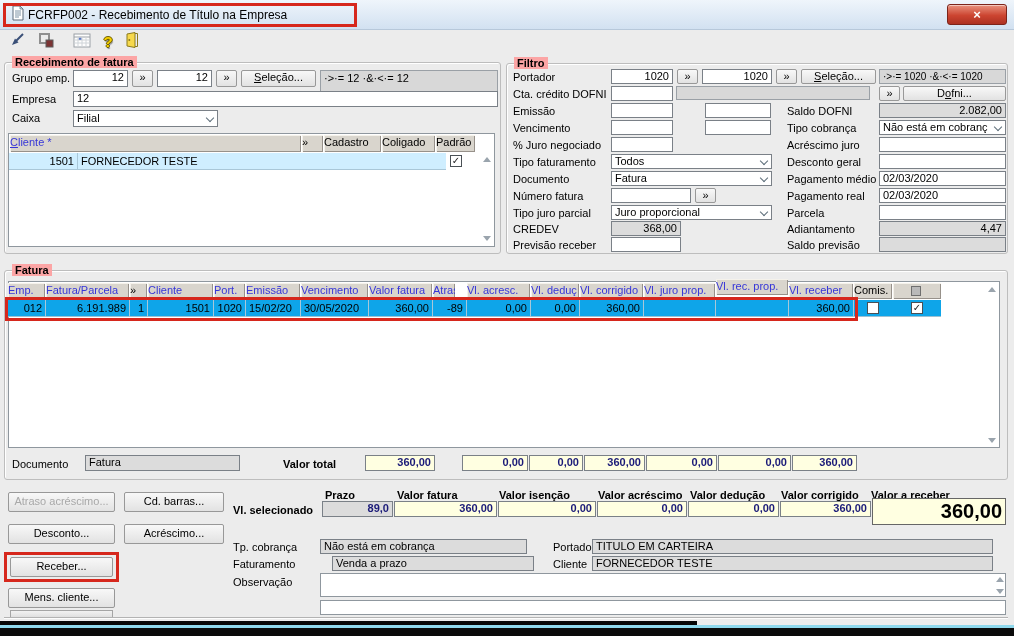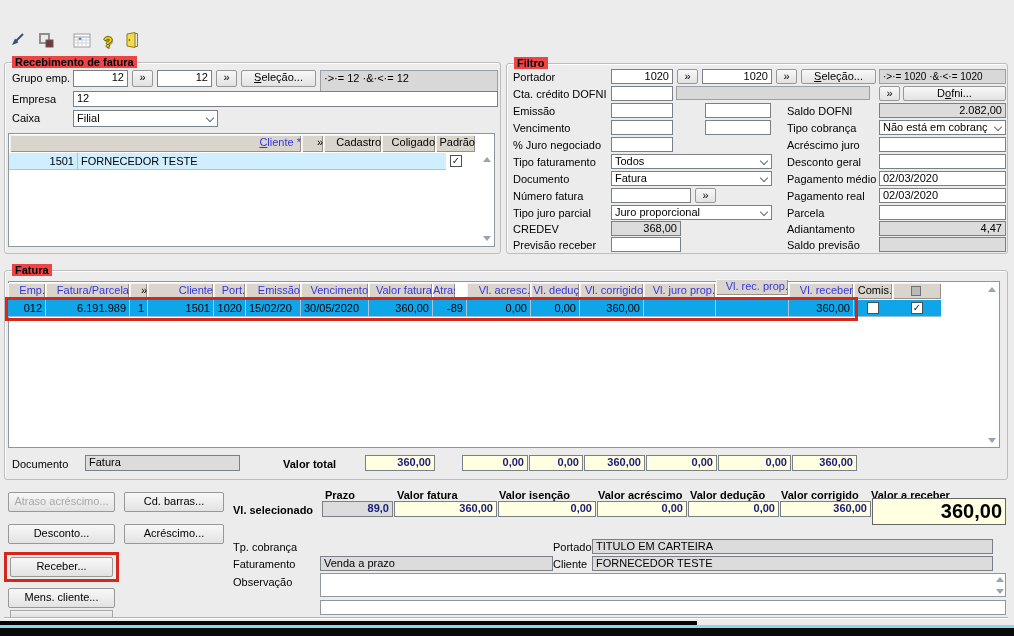--- a/index.html
+++ b/index.html
@@ -18,23 +18,23 @@
   .rv{background:#dcdcdc;font-weight:bold;color:#1a1a78;text-align:right}
   .btn{position:absolute;background:linear-gradient(#f8f8f8,#e2e2e2);border:1px solid #989898;
     border-radius:2px;text-align:center;overflow:hidden;white-space:nowrap;line-height:17px;cursor:default}
   .btn.sm{line-height:13px}
   .btn.dis{color:#a8a8a8}
   .sel{position:absolute;background:#fff;border:1px solid #7a8087;padding:0 15px 0 3px;
     overflow:hidden;white-space:nowrap;line-height:13px}
   .chev{position:absolute;right:4px;top:3px;width:6px;height:6px;border:solid #5e6e7a;
     border-width:0 0 1.5px 1.5px;transform:rotate(-45deg)}
   .group{position:absolute;border:1px solid #bdbdbd;border-radius:3px;box-shadow:inset 1px 1px 0 #fff}
-  .legend{position:absolute;background:#ef4444;padding:0 3px;font-weight:bold;line-height:12px;white-space:nowrap}
+  .legend{position:absolute;background:#fca5a5;padding:0 3px;font-weight:bold;line-height:12px;white-space:nowrap}
   .hdr{position:absolute;background:#d9d5cd;box-shadow:inset 1px 1px 0 #f5f2eb,inset -1px -1px 0 #97918a;
-    color:#3636d8;text-align:right;line-height:15px;overflow:hidden;white-space:nowrap;cursor:default}
+    color:#3636d8;text-align:left;line-height:15px;overflow:hidden;white-space:nowrap;cursor:default}
   .hdr.dark{color:#000}
   .cell{position:absolute;line-height:16px;overflow:hidden;white-space:nowrap;
     border-right:1px solid #a9c7d8;padding:0 3px}
   .cb{position:absolute;width:12px;height:12px;background:#fff;border:1px solid #4a5055;
     text-align:center;line-height:10px;font-size:10px;color:#1c1c1c}
   .tri{position:absolute;width:0;height:0;border-left:4px solid transparent;border-right:4px solid transparent}
   .tri.up{border-bottom:5px solid #9aa4ad}
   .tri.dn{border-top:5px solid #9aa4ad}
   .red{position:absolute;border:3px solid #d6271c;pointer-events:none;z-index:5}
   .white{position:absolute;background:#fff;border:1px solid #8f979e}
@@ -46,20 +46,32 @@
     box-shadow:inset 0 1px 0 rgba(255,255,255,.5)}
   .ticon{position:absolute;width:24px;height:22px;text-align:center;line-height:20px}
   .helpq{color:#f6cf00;font-weight:bold;font-size:15px;
     text-shadow:1px 0 0 #6e6000,-1px 0 0 #6e6000,0 1px 0 #6e6000,0 -1px 0 #6e6000,1px 2px 1px rgba(80,80,80,.6)}
 </style>
 </head>
 <body>
 
 <div class="screen">
 
+  <div class="titlebar">
+    <div class="red" style="left:3px;top:3px;width:354px;height:24px"></div>
+    <span class="ticon" style="left:6px;top:5px">
+      <svg width="16" height="16" viewBox="0 0 16 16">
+          <path d="M3 1h7l3 3v11H3z" fill="#fff" stroke="#5a6b7a"></path>
+          <path d="M10 1l3 3h-3z" fill="#d9e2ea" stroke="#5a6b7a" stroke-width=".7"></path>
+          <path d="M5 6h6M5 8h6M5 10h6M5 12h4" stroke="#7f94a6" stroke-width="1"></path>
+        </svg>
+    </span>
+    <span class="lbl" style="left:28px;top:9px;font-size:12px">FCRFP002 - Recebimento de Título na Empresa</span>
+    <div class="closebtn"><span>×</span></div>
+  </div>
 
   <span class="ticon" style="left:6px;top:32px">
     <svg width="18" height="16" viewBox="0 0 18 16">
         <path d="M3 13L9.5 10.5 6 6.5z" fill="#3a5078"></path>
         <path d="M7 9l7-7" stroke="#3a5078" stroke-width="2"></path>
       </svg>
   </span>
   <span class="ticon" style="left:34px;top:32px">
     <svg width="18" height="16" viewBox="0 0 18 16">
         <rect x="3" y="2" width="9" height="9" fill="none" stroke="#8f8f8f" stroke-width="2"></rect>
@@ -257,25 +269,26 @@
   <span class="lbl b" style="left:233px;top:504px">Vl. selecionado</span>
   <div class="rv" style="left:322px;top:501px;width:71px;height:16px">89,0</div>
   <div class="yv" style="left:394px;top:501px;width:103px;height:16px">360,00</div>
   <div class="yv" style="left:498px;top:501px;width:98px;height:16px">0,00</div>
   <div class="yv" style="left:597px;top:501px;width:90px;height:16px">0,00</div>
   <div class="yv" style="left:688px;top:501px;width:91px;height:16px">0,00</div>
   <div class="yv" style="left:780px;top:501px;width:91px;height:16px">360,00</div>
   <div class="yv" style="left:872px;top:498px;width:134px;height:27px;font-size:20px;color:#000;line-height:25px;border-color:#666">360,00</div>
 
   <span class="lbl" style="left:233px;top:541px">Tp. cobrança</span>
+  <div class="ro" style="left:320px;top:539px;width:207px;height:15px">Não está em cobrança</div>
   <span class="lbl" style="left:553px;top:541px">Portador</span>
   <div class="ro" style="left:592px;top:539px;width:401px;height:15px">TITULO EM CARTEIRA</div>
 
   <span class="lbl" style="left:233px;top:558px">Faturamento</span>
-  <div class="ro" style="left:320px;top:556px;width:233px;height:15px">Venda a prazo</div>
+  <div class="ro" style="left:332px;top:556px;width:202px;height:15px">Venda a prazo</div>
   <span class="lbl" style="left:553px;top:558px">Cliente</span>
   <div class="ro" style="left:592px;top:556px;width:401px;height:15px">FORNECEDOR TESTE</div>
 
   <span class="lbl" style="left:233px;top:576px">Observação</span>
   <div class="white" style="left:320px;top:573px;width:686px;height:24px"></div>
   <span class="tri up" style="left:996px;top:577px"></span>
   <span class="tri dn" style="left:996px;top:589px"></span>
   <div class="white" style="left:320px;top:600px;width:686px;height:15px"></div>
 
   <div style="position:absolute;left:10px;top:610px;width:103px;height:8px;background:linear-gradient(#f2f2f2,#ddd);border:1px solid #a5a5a5;border-bottom:none"></div>

